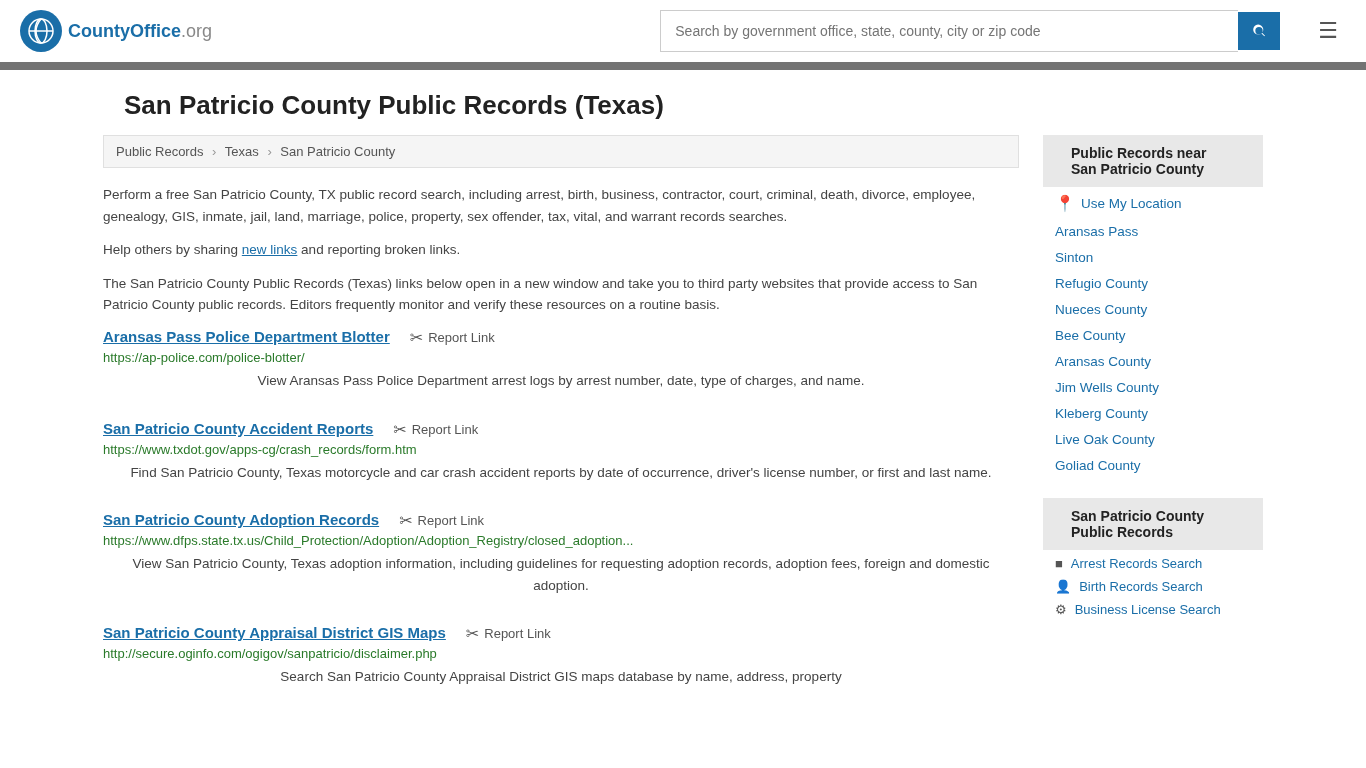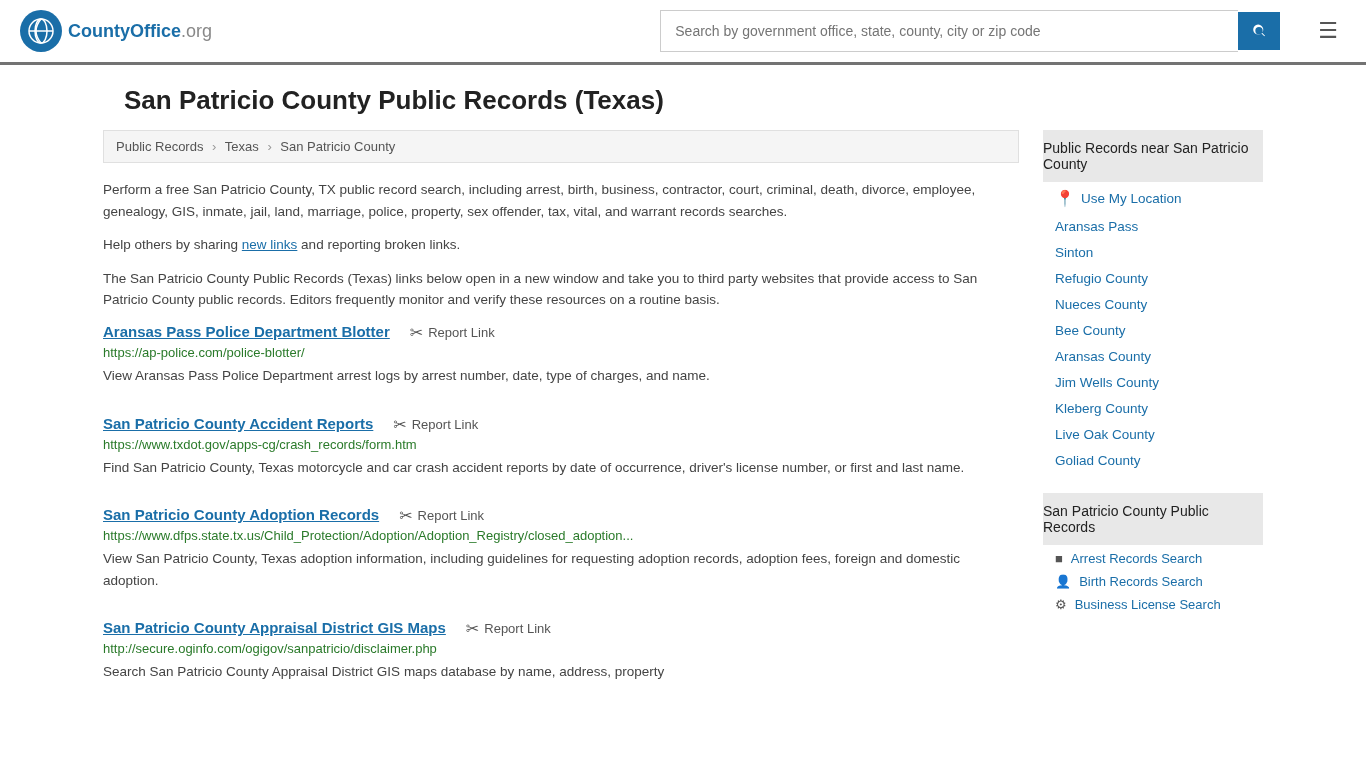--- a/index.html
+++ b/index.html
@@ -1,21 +1,21 @@
 <!DOCTYPE html>
 <html><head>
   <meta charset="utf-8">
   <style>
     * { margin: 0; padding: 0; box-sizing: border-box; }
     body { font-family: Arial, sans-serif; font-size: 14px; color: #333; background: #fff; }
 
     
     .header {
       background: #fff;
-      border-bottom: 3px solid #737373;
+      border-bottom: 8px solid #737373;
       padding: 10px 20px;
       display: flex;
       align-items: center;
       gap: 20px;
     }
     .logo-area {
       display: flex;
       align-items: center;
       gap: 6px;
       text-decoration: none;
@@ -153,42 +153,43 @@
     }
     .record-url {
       color: #2a7a2a;
       font-size: 13px;
       margin: 3px 0 5px;
     }
     .record-desc {
       font-size: 13.5px;
       color: #444;
       line-height: 1.6;
+      text-align: center;
     }
 
     .new-links {
       color: #1a6ea8;
       text-decoration: underline;
       cursor: pointer;
     }
 
     
     .sidebar {
       width: 220px;
       flex-shrink: 0;
     }
 
     .sidebar-section {
       margin-bottom: 20px;
     }
     .sidebar-header {
       background: #e8e8e8;
-      padding: 10px 0;
+      padding: 10px 28px;
       font-size: 14px;
-      font-weight: normal;
+      font-weight: bold;
       color: #222;
       margin-bottom: 2px;
     }
     .sidebar-list {
       list-style: none;
     }
     .sidebar-list li {
       padding: 5px 12px;
     }
     .sidebar-list li a {

